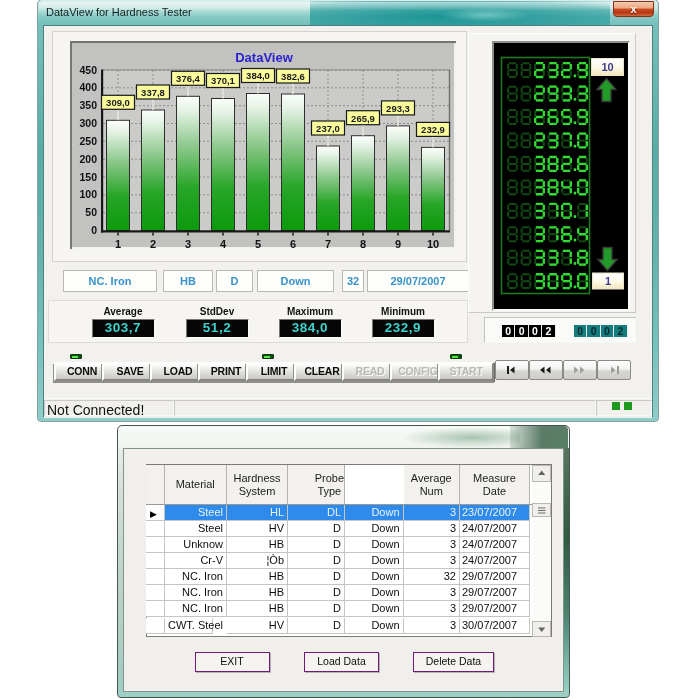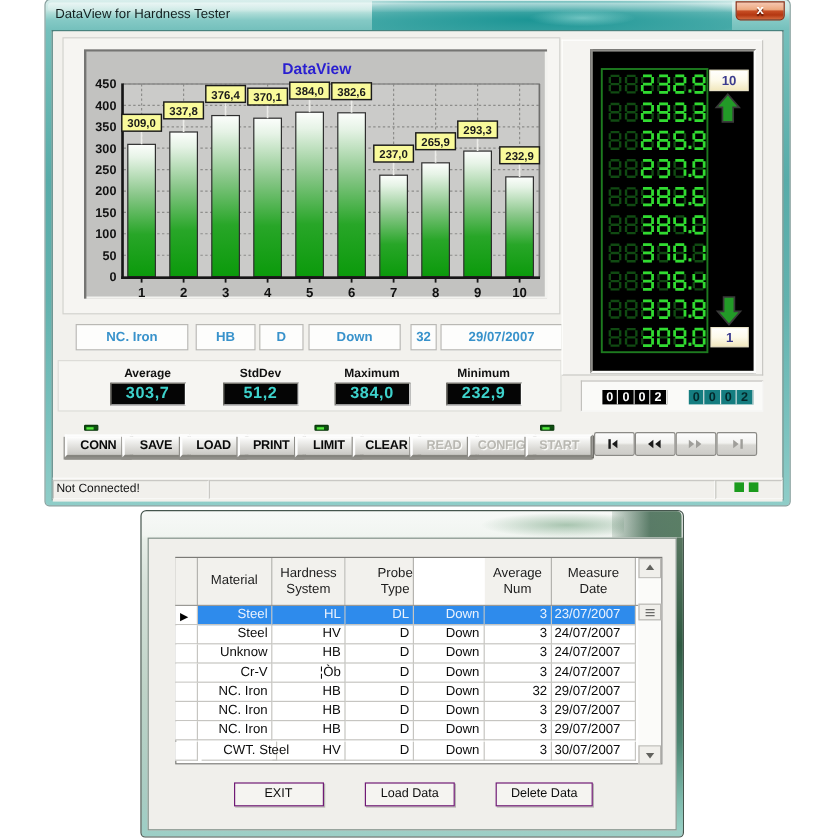--- a/index.html
+++ b/index.html
@@ -413,21 +413,21 @@
       <div>0</div>
       <div>0</div>
       <div>0</div>
       <div>2</div>
     </div>
 
   <div id="statusbar" class="abs"></div>
   <div class="abs ssec" style="left:44px;width:130px;"></div>
   <div class="abs ssec" style="left:174px;width:422px;"></div>
   <div class="abs ssec" style="left:596px;width:56px;"></div>
-  <div class="abs" style="left:47px;top:402px;font-size:10px;color:#111;">Not Connected!</div>
+  <div class="abs" style="left:47px;top:402px;font-size:14px;color:#111;">Not Connected!</div>
   <div class="abs" style="left:612px;top:402px;width:8px;height:8px;background:#1b9b1d;"></div>
   <div class="abs" style="left:624px;top:402px;width:8px;height:8px;background:#1b9b1d;"></div>
 
   <div id="w2frame" class="abs"></div>
   <div id="w2green1" class="abs"></div>
   <div id="w2green2" class="abs"></div>
   <div id="w2client" class="abs"></div>
   <div id="w2rb" class="abs"></div>
   <div id="grid" class="abs"></div>
   <div class="abs ghead" style="left:146px;width:18.5px;">
@@ -494,21 +494,21 @@
   <div class="abs gcell" style="left:403.5px;top:585.3px;width:56.5px;">3</div>
   <div class="abs gcell dl" style="left:460px;top:585.3px;width:70px;">29/07/2007</div>
   <div class="abs gcell" style="left:146px;top:601.4px;width:18.5px;background:#fff;"></div>
   <div class="abs gcell" style="left:164.5px;top:601.4px;width:62.5px;">NC. Iron</div>
   <div class="abs gcell" style="left:227px;top:601.4px;width:61px;">HB</div>
   <div class="abs gcell" style="left:288px;top:601.4px;width:57px;">D</div>
   <div class="abs gcell" style="left:345px;top:601.4px;width:58.5px;">Down</div>
   <div class="abs gcell" style="left:403.5px;top:601.4px;width:56.5px;">3</div>
   <div class="abs gcell dl" style="left:460px;top:601.4px;width:70px;">29/07/2007</div>
   <div class="abs gcell" style="left:146px;top:617.5px;width:18.5px;background:#fff;"></div>
-  <div class="abs gcell" style="left:168px;top:617.5px;width:62.5px;padding-left:18px;">CWT. Steel</div>
+  <div class="abs gcell" style="left:150px;top:617.5px;width:62.5px;padding-left:18px;">CWT. Steel</div>
   <div class="abs gcell" style="left:227px;top:617.5px;width:61px;">HV</div>
   <div class="abs gcell" style="left:288px;top:617.5px;width:57px;">D</div>
   <div class="abs gcell" style="left:345px;top:617.5px;width:58.5px;">Down</div>
   <div class="abs gcell" style="left:403.5px;top:617.5px;width:56.5px;">3</div>
   <div class="abs gcell dl" style="left:460px;top:617.5px;width:70px;">30/07/2007</div>
   <div class="abs sbx" style="top:465px;height:16.5px;"></div>
   <svg class="abs" style="left:531.5px;top:465px;" width="19.5" height="16.5">
       <polygon points="9.7,5.5 13.2,10 6.2,10" fill="#62625e"></polygon>
     </svg>
   <div class="abs sbx" style="top:620.5px;height:16.5px;"></div>

